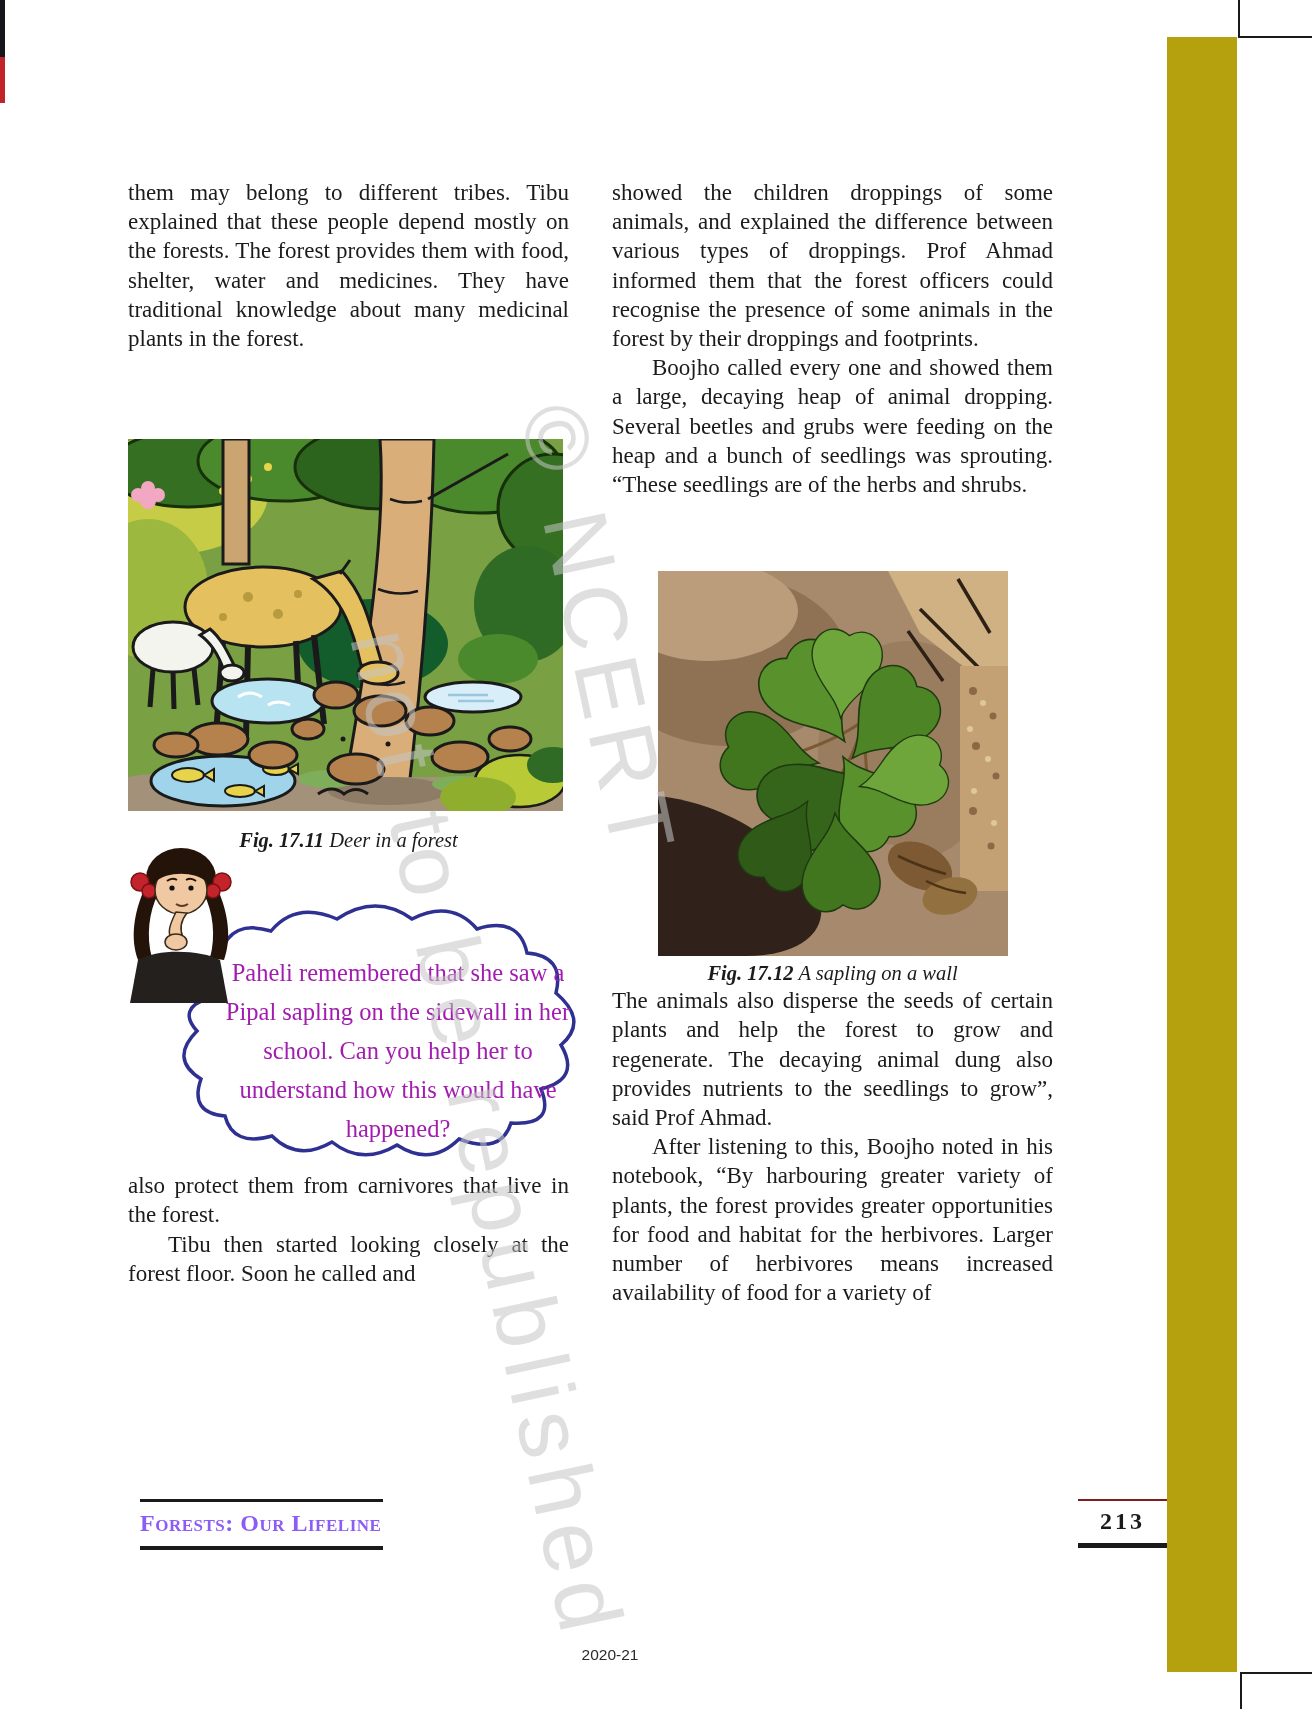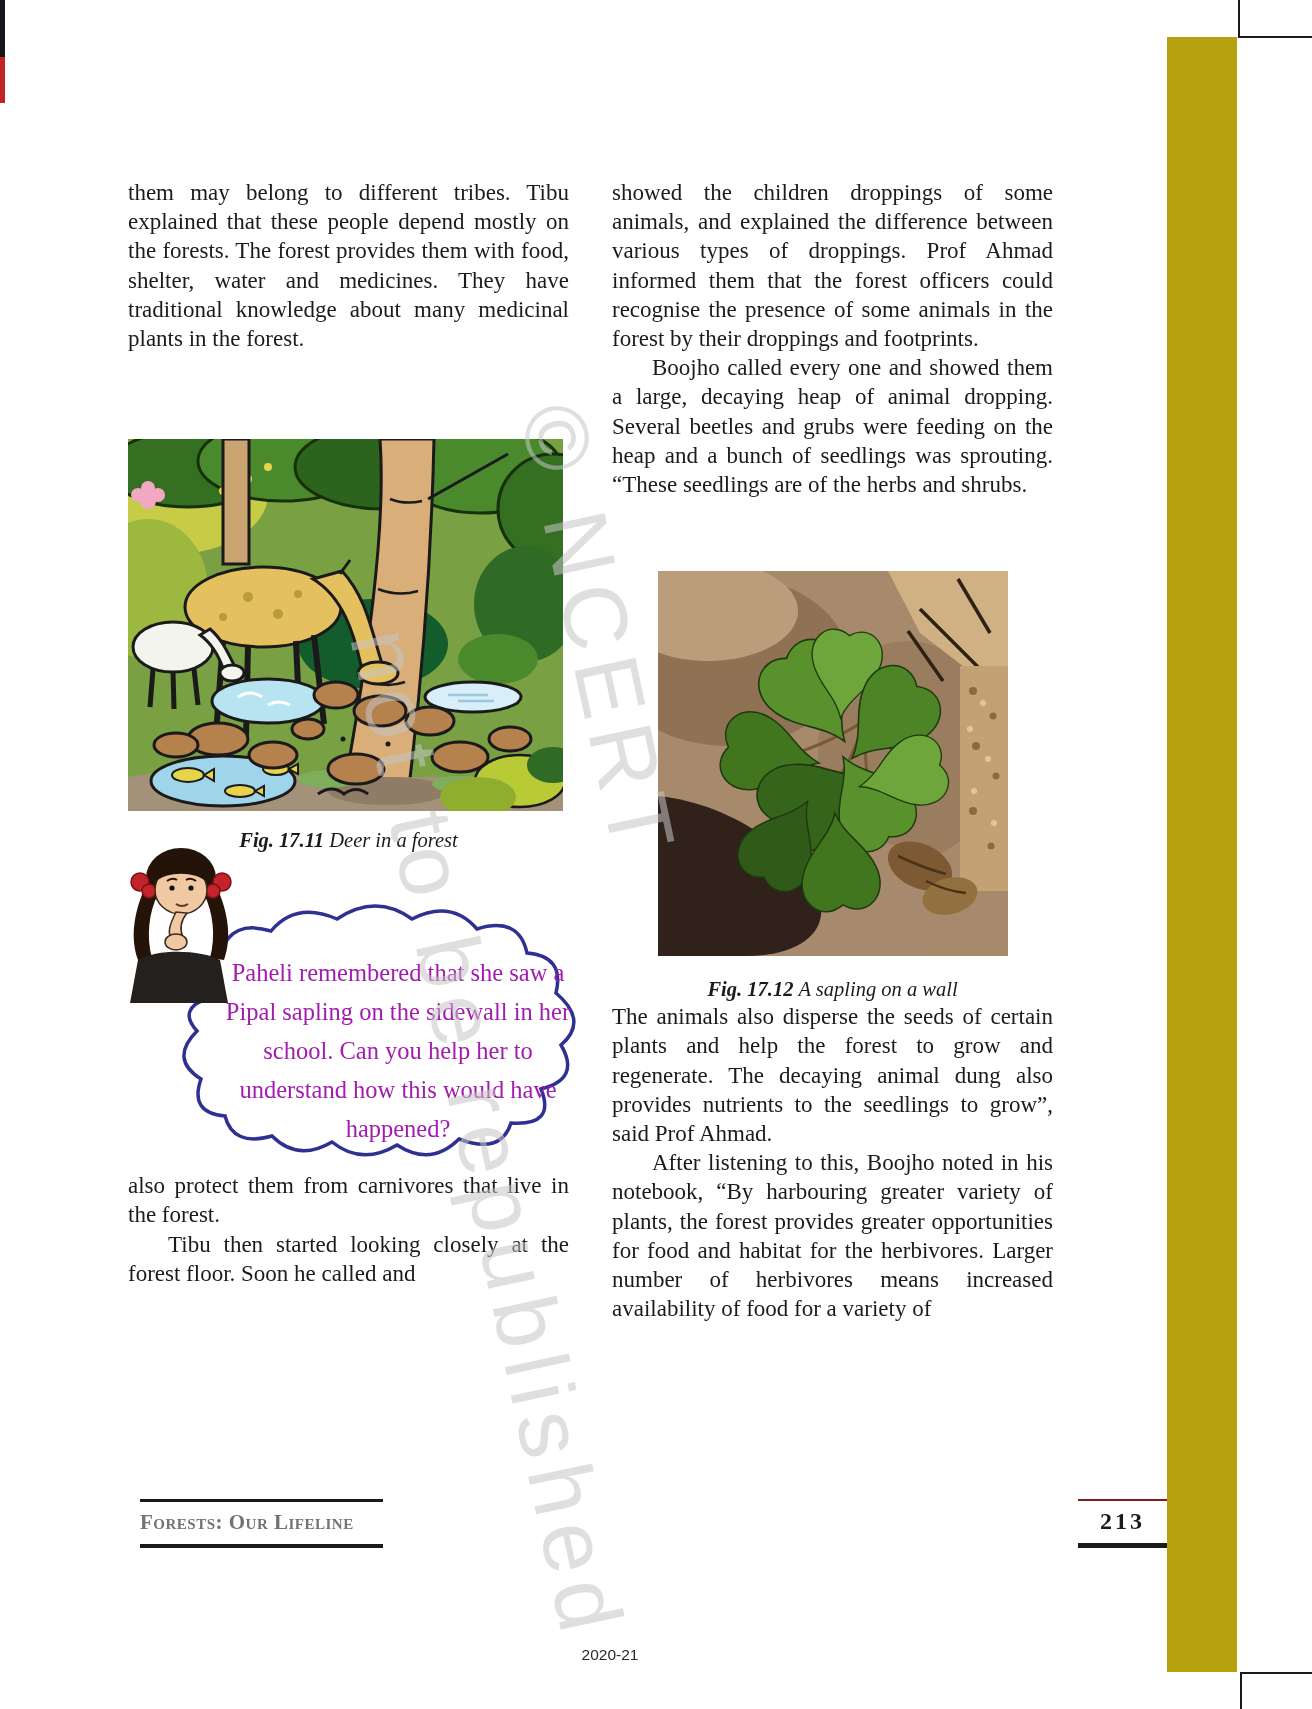--- a/index.html
+++ b/index.html
@@ -25,32 +25,32 @@
   .col p{margin:0;}
   .col p.indent{text-indent:40px;}
   .col-left{left:128px;top:178px;}
   .col-right{left:612px;top:178px;}
   figure{margin:0;}
   .fig1-wrap{margin-top:86px;}
   .fig2-wrap{margin-top:72px;width:350px;margin-left:auto;margin-right:auto;}
   figcaption{margin-top:16px;text-align:center;font-size:20.5px;line-height:26px;}
   .figlabel{font-weight:bold;font-style:italic;}
   .figcap{font-style:italic;}
-  .fig2-wrap figcaption{margin-top:20px;width:350px;}
+  .fig2-wrap figcaption{margin-top:4px;width:350px;}
   .after-fig2{margin-top:12px;}
   
   .bubble-block{position:relative;height:318px;}
   .cloud-svg{position:absolute;left:-15px;top:30px;z-index:3;}
   .girl-svg{position:absolute;left:-12px;top:-25px;z-index:4;}
   .bubble-text{position:absolute;left:84px;top:100px;width:372px;z-index:4;
                text-align:center;color:#a21caf;font-size:24.5px;line-height:39px;}
   
   .footer-left{position:absolute;left:140px;top:1499px;width:243px;z-index:2;
                border-top:3px solid #1a1a1a;border-bottom:4px solid #1a1a1a;padding:8px 0 9px;}
-  .footer-chapter{font-variant:small-caps;font-weight:bold;font-size:21px;color:#737373;letter-spacing:.5px;}
+  .footer-chapter{font-variant:small-caps;font-weight:bold;font-size:24px;color:#8b5cf6;letter-spacing:.5px;}
   .footer-right{position:absolute;left:1078px;top:1499px;width:89px;z-index:2;text-align:center;
                 border-top:2px solid #7f1d1d;border-bottom:5px solid #1a1a1a;padding:7px 0 8px;}
   .page-number{font-weight:bold;font-size:24px;letter-spacing:3px;}
   .year-stamp{position:absolute;left:520px;top:1646px;width:180px;text-align:center;z-index:2;
               font-family:"Liberation Sans",sans-serif;font-size:15.5px;color:#2b2b2b;}
   svg{display:block;}
 </style>
 </head>
 <body>
 

